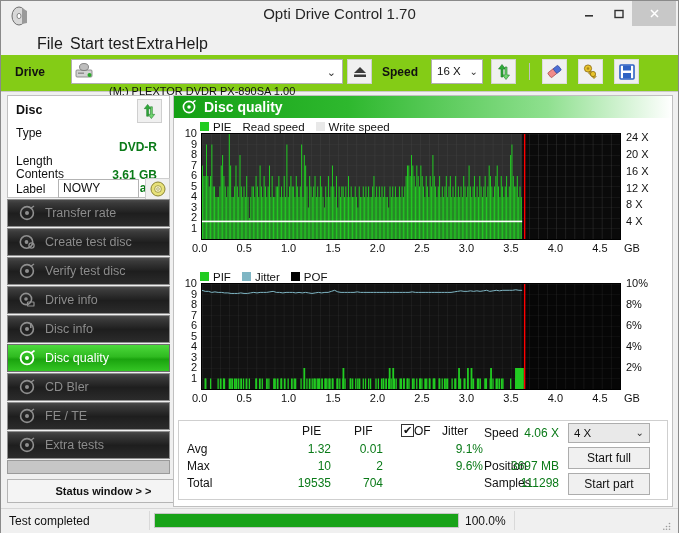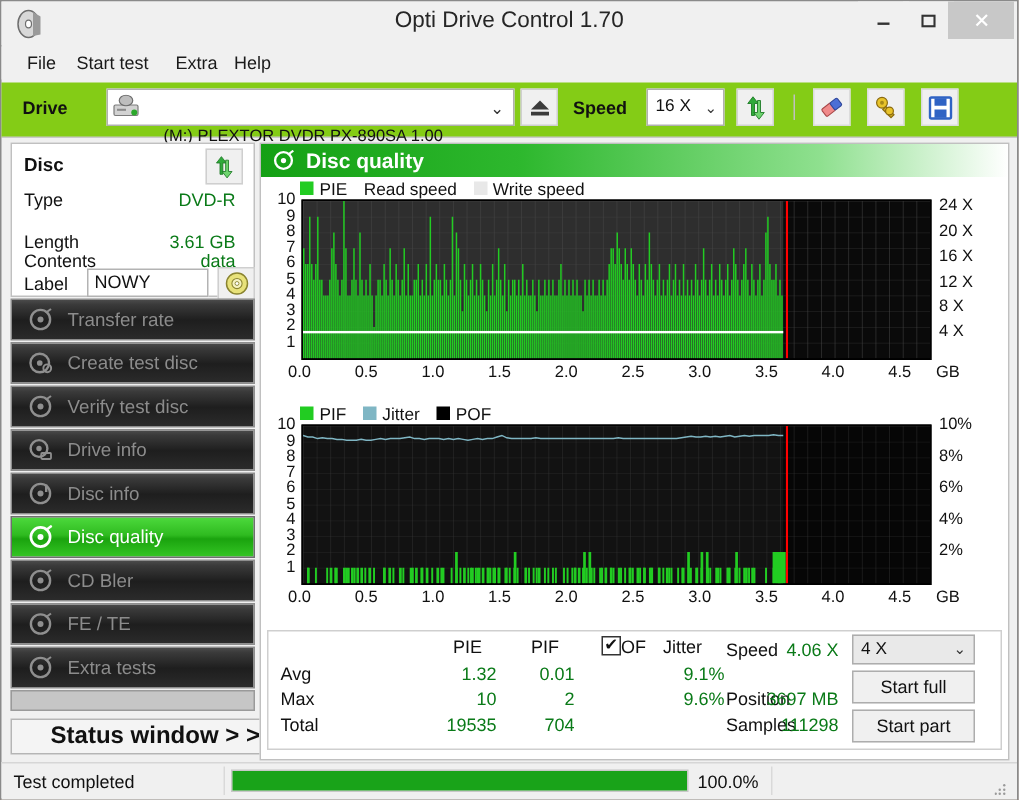--- a/index.html
+++ b/index.html
@@ -35,21 +35,21 @@
   }
   #btn-min{left:571px;}
   #btn-max{left:601px;}
   #btn-close{left:631px;width:44px;background:#c8c8c8;color:#ffffff;font-size:14px;}
   
   #menubar{
     position:absolute;left:0;top:30px;width:677px;height:22px;
     background:#f0f0f0;
   }
   .menu-item{
-    position:absolute;top:3px;font-size:12px;color:#1a1a1a;padding:1px 5px;
+    position:absolute;top:3px;font-size:16px;color:#1a1a1a;padding:1px 5px;margin-left:19px;
   }
   
   #toolbar{
     position:absolute;left:0;top:54px;width:677px;height:36px;
     background:#84cc16;border-bottom:1px solid #c9c9c9;
   }
   #drive-label{position:absolute;left:14px;top:10px;font-weight:bold;font-size:12px;color:#111;}
   #drive-combo{
     position:absolute;left:70px;top:4px;width:272px;height:25px;
     background:#fff;border:1px solid #b0b0b0;box-sizing:border-box;
@@ -88,21 +88,21 @@
     background:#ffffff;border:1px solid #c0c0c0;box-sizing:border-box;
   }
   #disc-title{position:absolute;left:8px;top:7px;font-weight:bold;font-size:12.5px;color:#111;}
   #disc-refresh{
     position:absolute;left:129px;top:3px;width:25px;height:24px;
     background:#f0f0f0;border:1px solid #cfcfcf;box-sizing:border-box;
     display:flex;align-items:center;justify-content:center;
   }
   .disc-row{position:absolute;left:8px;width:147px;height:16px;}
   .disc-key{position:absolute;left:0;top:0;font-size:12px;color:#111;}
-  .disc-val{position:absolute;right:6px;top:0;font-size:12px;color:#0a7a18;text-align:right;}
+  .disc-val{position:absolute;right:6px;top:14px;font-size:12px;color:#0a7a18;text-align:right;font-weight:bold;}
   #label-row{position:absolute;left:8px;top:84px;width:150px;height:19px;}
   #label-key{position:absolute;left:0;top:2px;font-size:12px;color:#111;}
   #label-input{
     position:absolute;left:42px;top:-1px;width:81px;height:19px;
     background:#fff;border:1px solid #b3b3b3;box-sizing:border-box;
     font-size:12px;color:#111;padding-left:4px;line-height:17px;
   }
   #label-cd-btn{
     position:absolute;left:129px;top:-2px;width:25px;height:22px;
     background:#f0f0f0;border:1px solid #cfcfcf;box-sizing:border-box;
@@ -123,21 +123,21 @@
     width:18px;height:18px;margin-left:10px;flex:0 0 auto;
     display:flex;align-items:center;justify-content:center;
   }
   .navbtn .nav-txt{margin-left:9px;font-size:12.5px;color:#8c8c8c;}
   .navbtn.active .nav-txt{color:#ffffff;}
   #nav-spacer{width:163px;height:14px;background:#c6c6c6;border:1px solid #9a9a9a;box-sizing:border-box;margin-top:0px;}
   #status-window-btn{
     position:absolute;left:0;top:384px;width:193px;height:24px;
     background:#f4f4f4;border:1px solid #b5b5b5;box-sizing:border-box;
     display:flex;align-items:center;justify-content:center;
-    font-weight:bold;font-size:16px;color:#111;
+    font-weight:bold;font-size:11px;color:#111;
   }
   
   #content{
     position:absolute;left:172px;top:94px;width:500px;height:412px;
     background:#ffffff;border:1px solid #c0c0c0;box-sizing:border-box;
   }
   #content-header{
     position:absolute;left:0;top:0;width:498px;height:22px;
     background:linear-gradient(to right,#14a014 0%,#2eb82e 35%,#8fe08f 75%,#ffffff 100%);
     display:flex;align-items:center;

